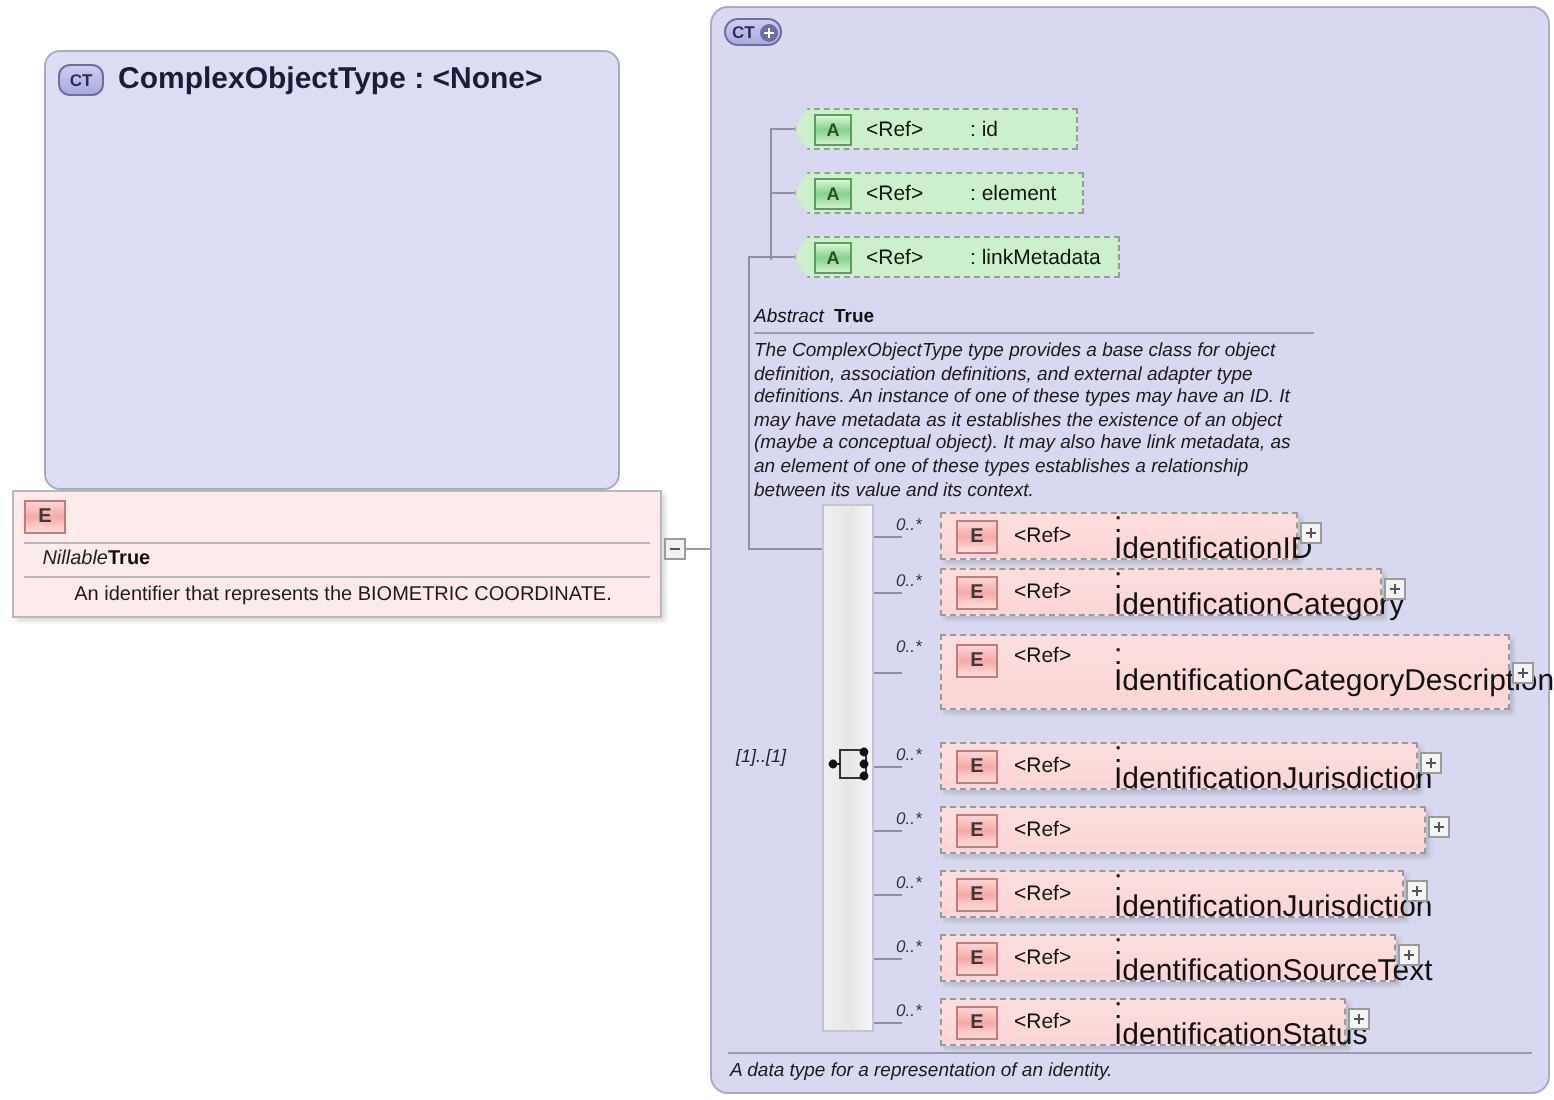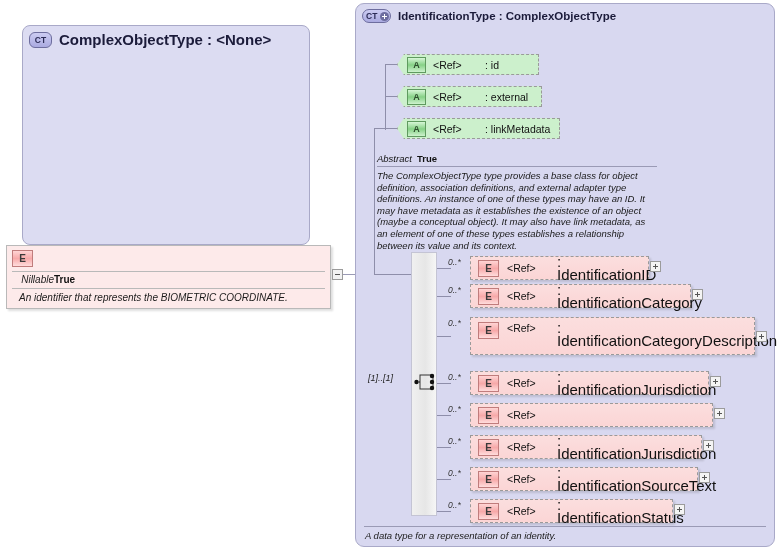--- a/index.html
+++ b/index.html
@@ -29,21 +29,21 @@
     background:linear-gradient(to bottom,#ffd4d4 0%,#f7a9a9 50%,#ffdcdc 100%);
     display:flex;align-items:center;justify-content:center;
     font-size:10px;font-weight:bold;color:#3a3a3a;
     margin-right:7px;
   }
   .le-title{font-size:11.5px;color:#222;white-space:nowrap;}
   .le-sep{height:1px;background:#b9b9b9;margin:0 5px;}
   .le-prop{display:flex;align-items:center;padding:2px 6px 3px 5px;font-size:10px;text-align:right;}
   .le-prop .k{font-style:italic;color:#222;width:42px;}
   .le-prop .v{font-weight:bold;color:#111;}
-  .le-doc{padding:3px 6px 5px 12px;font-style:italic;font-size:10px;color:#1a1a1a;}
+  .le-doc{padding:3px 6px 5px 12px;font-size:10px;color:#1a1a1a;text-align:center;}
 
   
   .expand-box{
     position:absolute;left:332px;top:269px;width:11px;height:11px;
     border:1px solid #9b9b9b;background:#f2f2f2;box-sizing:border-box;
   }
   .expand-box:before{
     content:"";position:absolute;left:2px;top:4px;width:5px;height:1px;background:#555;
   }
   .lead-line{position:absolute;left:343px;top:274px;width:32px;height:1px;background:#9a9ab5;}
@@ -190,21 +190,20 @@
 
   <div class="expand-box"></div>
   <div class="lead-line"></div>
 
   <div class="ct-panel">
     <div class="ct-panel-head">
       <span class="badge-ct-plus">
         <span>CT</span>
         <span class="pl"></span>
       </span>
-      <span class="ct-panel-title">IdentificationType : ComplexObjectType</span>
     </div>
   </div>
 
   <div class="ct-inner">
     <div class="ct-inner-head">
       <span class="badge-ct">CT</span>
       <span class="ct-inner-title">ComplexObjectType : &lt;None&gt;</span>
     </div>
   </div>
 
@@ -217,21 +216,21 @@
   <div class="ln" style="left:374px;top:274px;width:38px;height:1px;"></div>
 
   <div class="attr-row" style="left:397px;top:54px;width:142px;">
     <span class="badge-a">A</span>
     <span class="attr-ref">&lt;Ref&gt;</span>
     <span class="attr-name">: id</span>
   </div>
   <div class="attr-row" style="left:397px;top:86px;width:145px;">
     <span class="badge-a">A</span>
     <span class="attr-ref">&lt;Ref&gt;</span>
-    <span class="attr-name">: external</span>
+    <span class="attr-name">: element</span>
   </div>
   <div class="attr-row" style="left:397px;top:118px;width:163px;">
     <span class="badge-a">A</span>
     <span class="attr-ref">&lt;Ref&gt;</span>
     <span class="attr-name">: linkMetadata</span>
   </div>
 
   <div class="abs-block">
     <div class="abs-row">
       <span class="k">Abstract</span>

